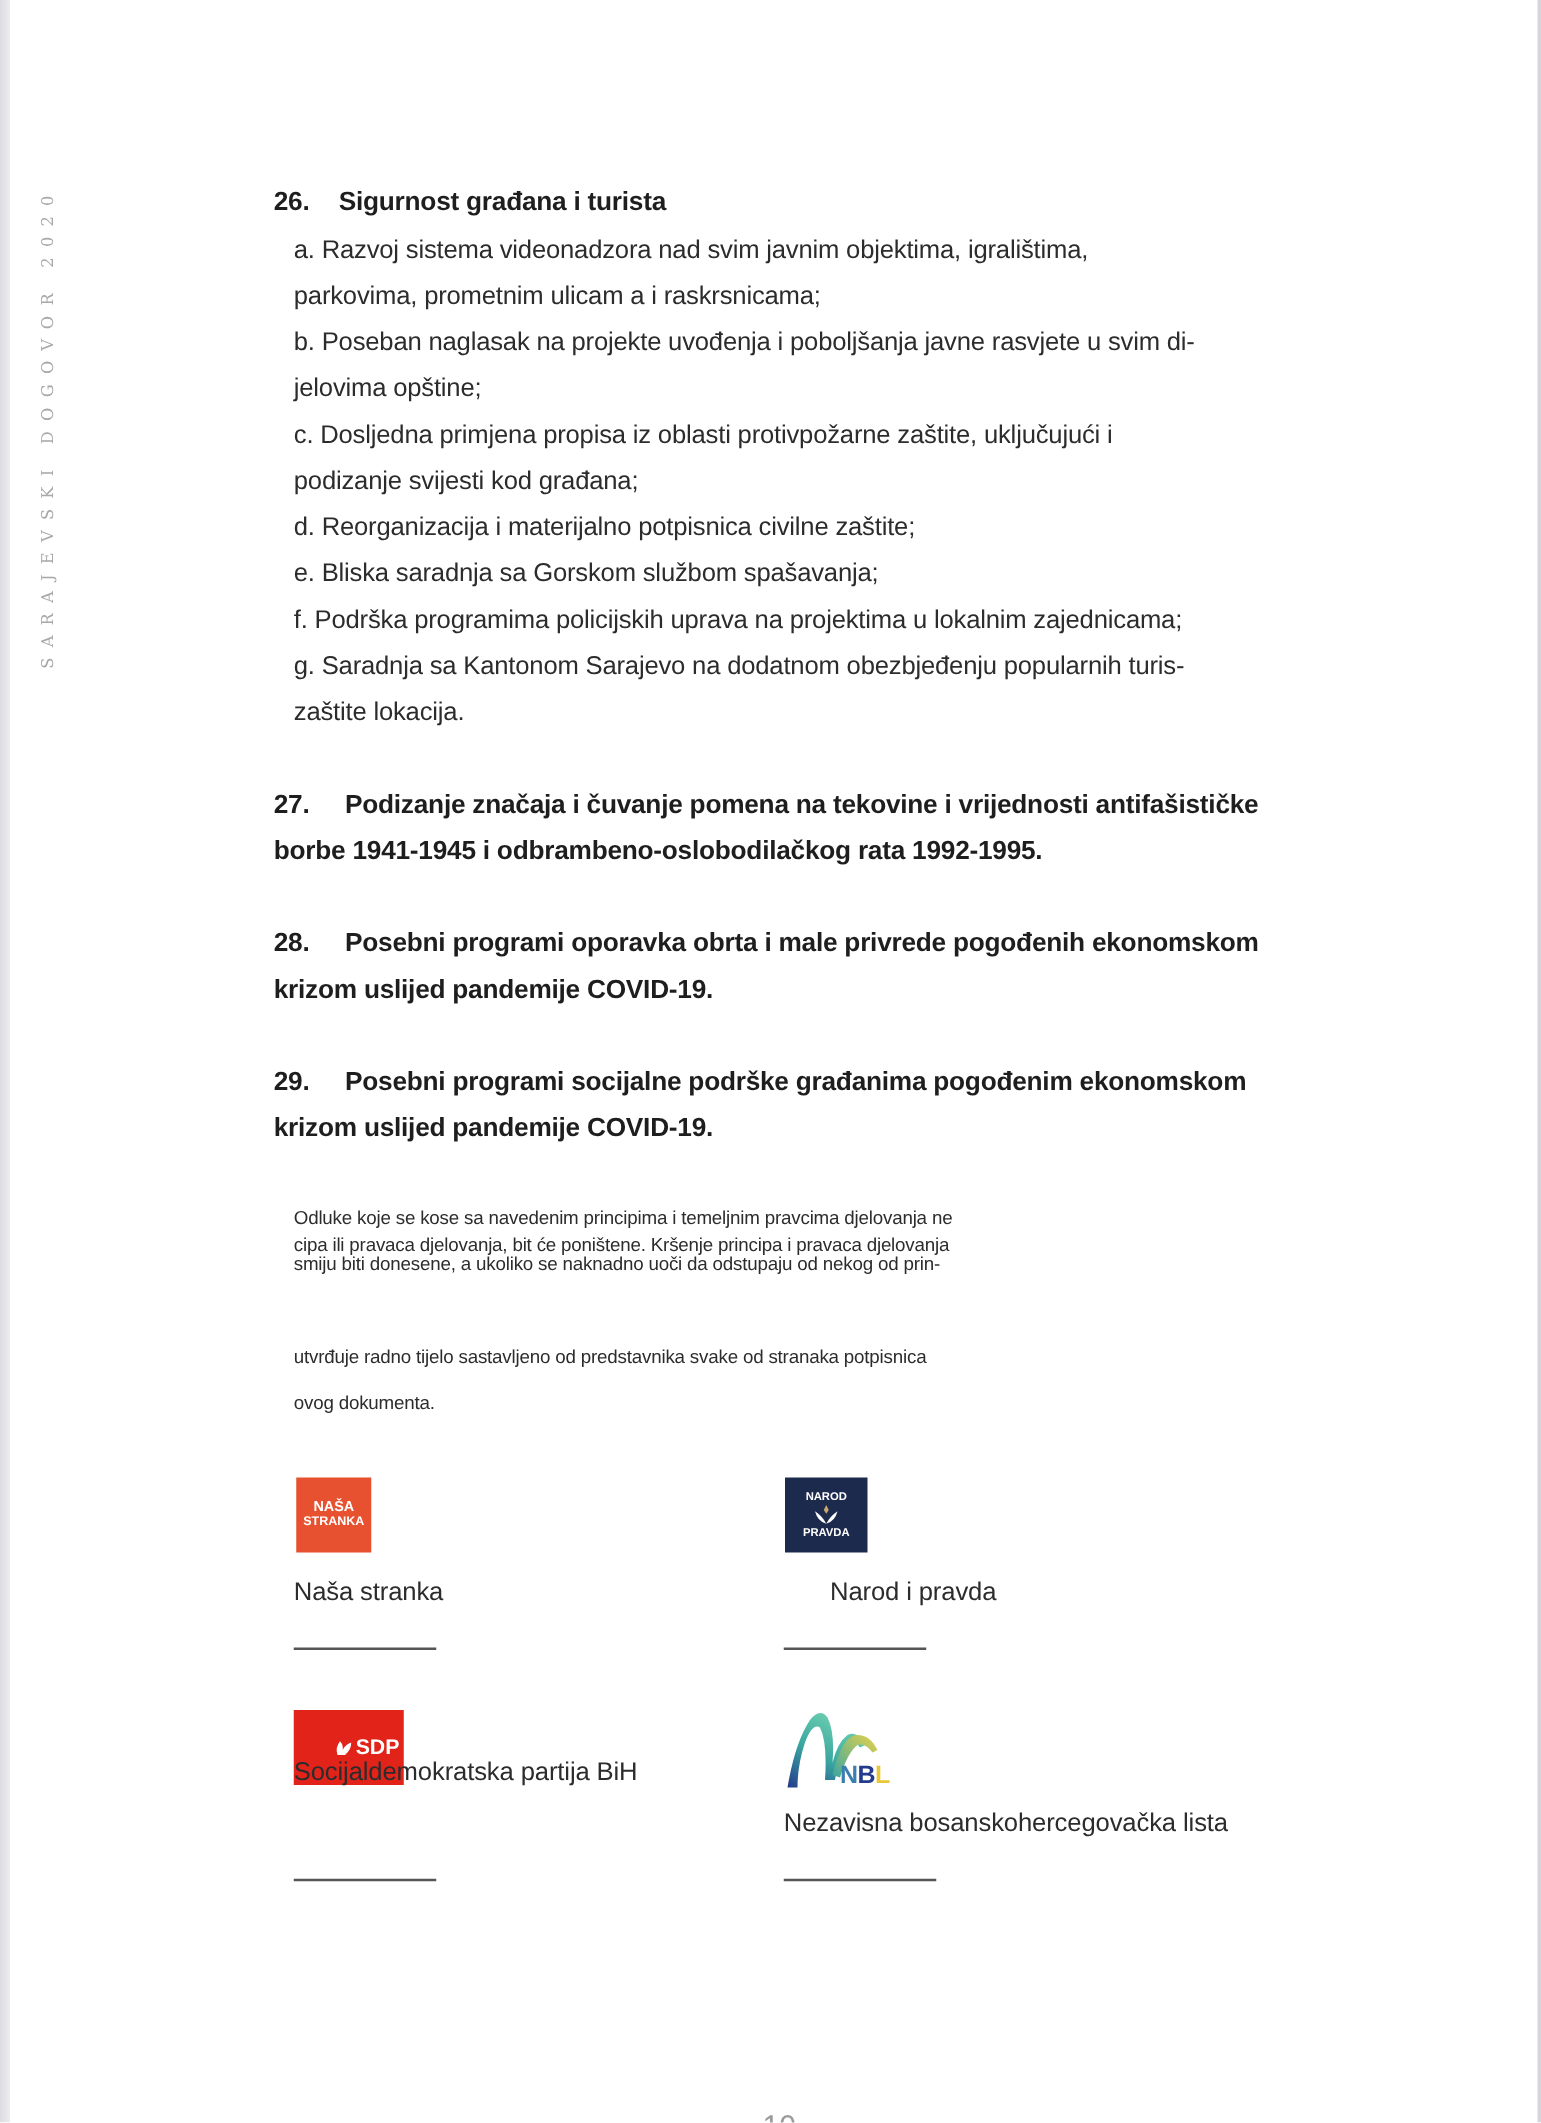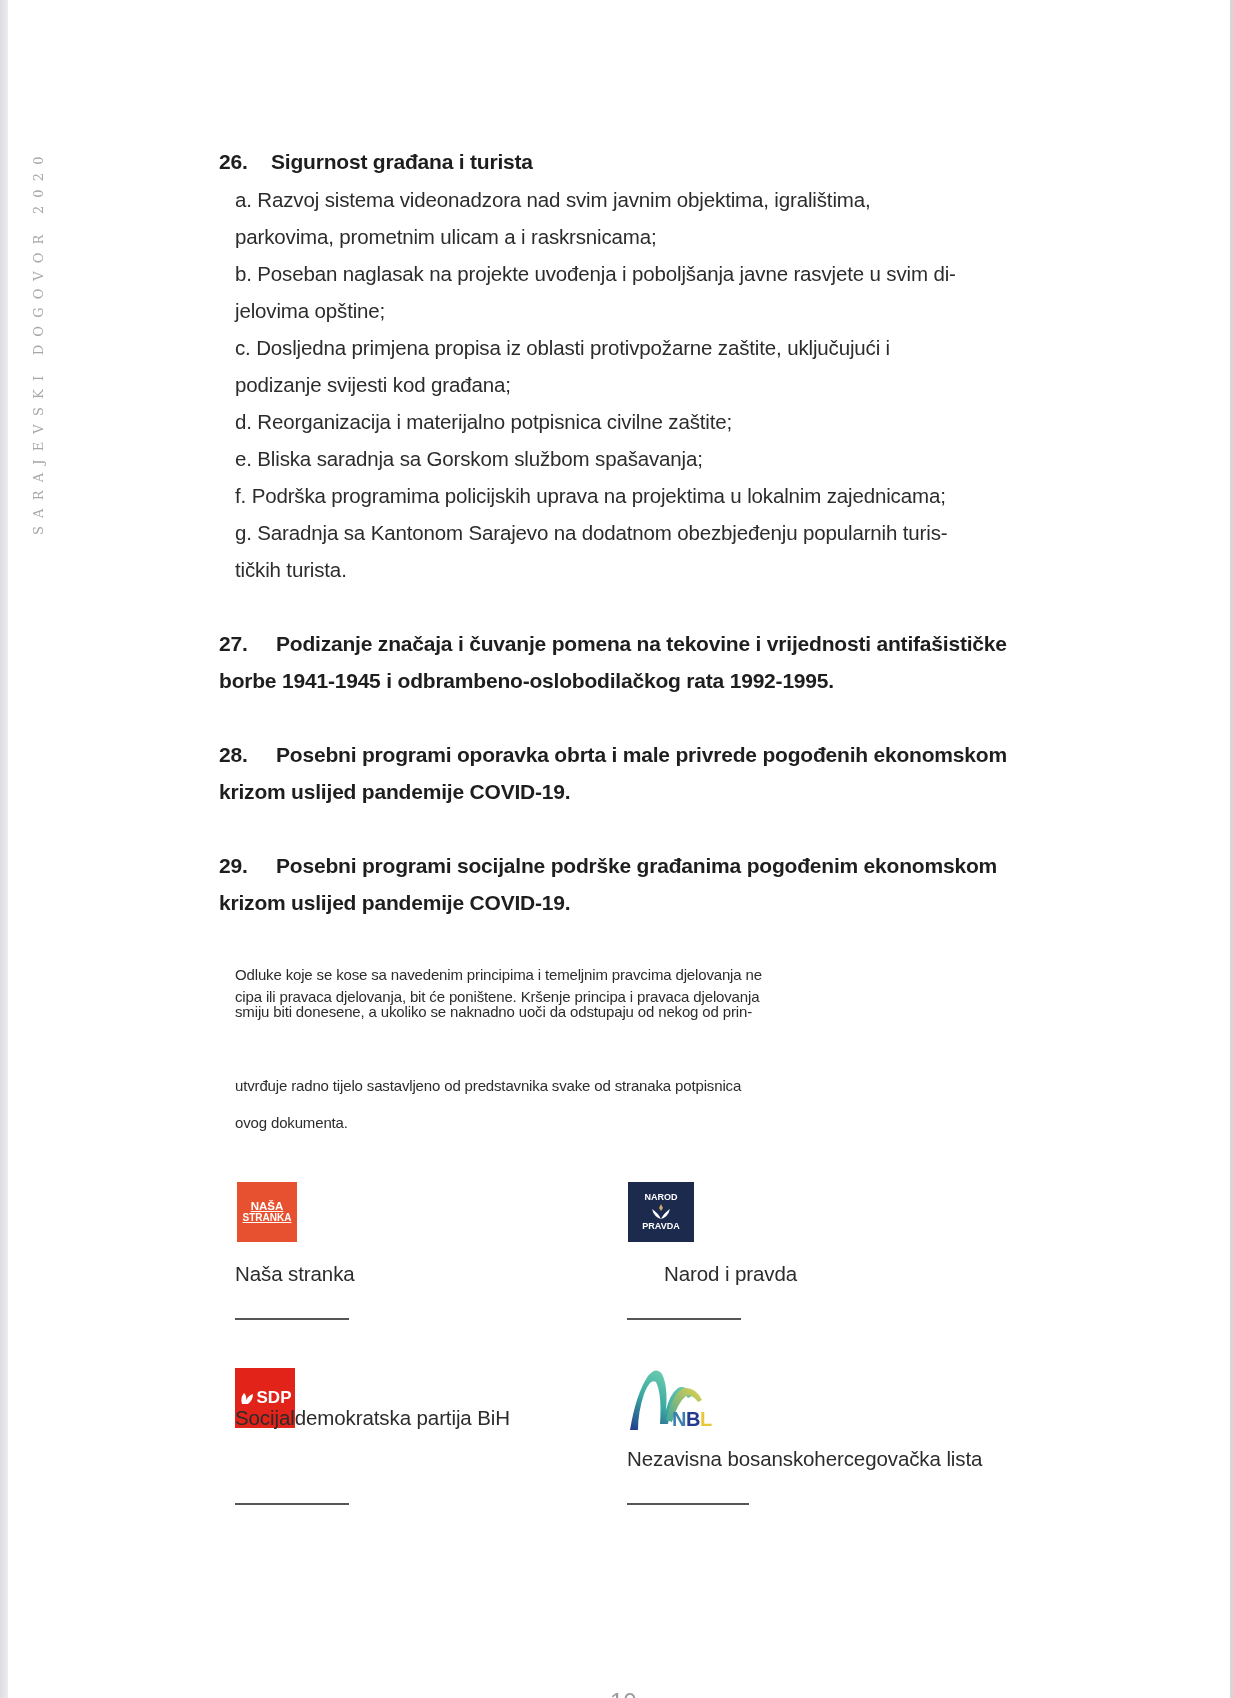--- a/index.html
+++ b/index.html
@@ -33,24 +33,24 @@
   .sub {
     font-size: 20.5px; color: #2c2c2c; letter-spacing: -0.15px;
   }
   .para {
     font-size: 15px; color: #2c2c2c; letter-spacing: -0.15px;
   }
   .logo {
     position: absolute; display: flex; align-items: center; justify-content: center;
     flex-direction: column; color: #fff; font-weight: bold; text-align: center;
   }
-  .logo-nasa { left: 237px; top: 1182px; width: 60px; height: 60px; background: #e8512f; font-size: 11.5px; line-height: 12px; text-decoration: underline; }
+  .logo-nasa { left: 237px; top: 1182px; width: 60px; height: 60px; background: #e8512f; font-size: 11.5px; line-height: 12px; }
   .logo-nasa .l2 { font-size: 10px; }
   .logo-narod { left: 628px; top: 1182px; width: 66px; height: 60px; background: #1c2a4e; font-size: 9px; line-height: 11px; }
-  .logo-sdp { left: 235px; top: 1368px; width: 60px; height: 60px; background: #e2231a; font-size: 17px; flex-direction: row; }
+  .logo-sdp { left: 235px; top: 1368px; width: 60px; height: 60px; background: #e2231a; font-size: 17px; flex-direction: row; padding-left: 28px; }
   .logo-nbl { left: 626px; top: 1364px; width: 96px; height: 72px; }
   .sig-label { font-size: 20.5px; color: #2c2c2c; letter-spacing: -0.1px; }
   .sig-line { position: absolute; height: 1.5px; background: #555; }
   .page-num { font-size: 24px; color: #9a9a9a; font-weight: normal; margin-top: 48px; }
 </style>
 </head>
 <body>
 
 <div class="left-shadow"></div>
 <div class="right-edge"></div>
@@ -63,21 +63,21 @@
 <div class="abs sub" style="left:235px; top:188px;">a.  Razvoj sistema videonadzora nad svim javnim objektima, igralištima,</div>
 <div class="abs sub" style="left:235px; top:225px;">parkovima, prometnim ulicam a i raskrsnicama;</div>
 <div class="abs sub" style="left:235px; top:262px;">b.  Poseban naglasak na projekte uvođenja i poboljšanja javne rasvjete u svim di-</div>
 <div class="abs sub" style="left:235px; top:299px;">jelovima opštine;</div>
 <div class="abs sub" style="left:235px; top:336px;">c.  Dosljedna primjena propisa iz oblasti protivpožarne zaštite, uključujući i</div>
 <div class="abs sub" style="left:235px; top:373px;">podizanje svijesti kod građana;</div>
 <div class="abs sub" style="left:235px; top:410px;">d.  Reorganizacija i materijalno potpisnica civilne zaštite;</div>
 <div class="abs sub" style="left:235px; top:447px;">e.  Bliska saradnja sa Gorskom službom spašavanja;</div>
 <div class="abs sub" style="left:235px; top:484px;">f.   Podrška programima policijskih uprava na projektima u lokalnim zajednicama;</div>
 <div class="abs sub" style="left:235px; top:521px;">g.  Saradnja sa Kantonom Sarajevo na dodatnom obezbjeđenju popularnih turis-</div>
-<div class="abs sub" style="left:235px; top:558px;">tičkih turista.</div>
+<div class="abs sub" style="left:235px; top:558px;">zaštite lokacija.</div>
 
 <div class="abs h-item" style="left:183px; top:632px;">
   <span class="h-num-wide">27.</span><span>Podizanje značaja i čuvanje pomena na tekovine i vrijednosti antifašističke</span>
 </div>
 <div class="abs h-item" style="left:183px; top:669px;">borbe 1941-1945 i odbrambeno-oslobodilačkog rata 1992-1995.</div>
 
 <div class="abs h-item" style="left:183px; top:743px;">
   <span class="h-num-wide">28.</span><span>Posebni programi oporavka obrta i male privrede pogođenih ekonomskom</span>
 </div>
 <div class="abs h-item" style="left:183px; top:780px;">krizom uslijed pandemije COVID-19.</div>

